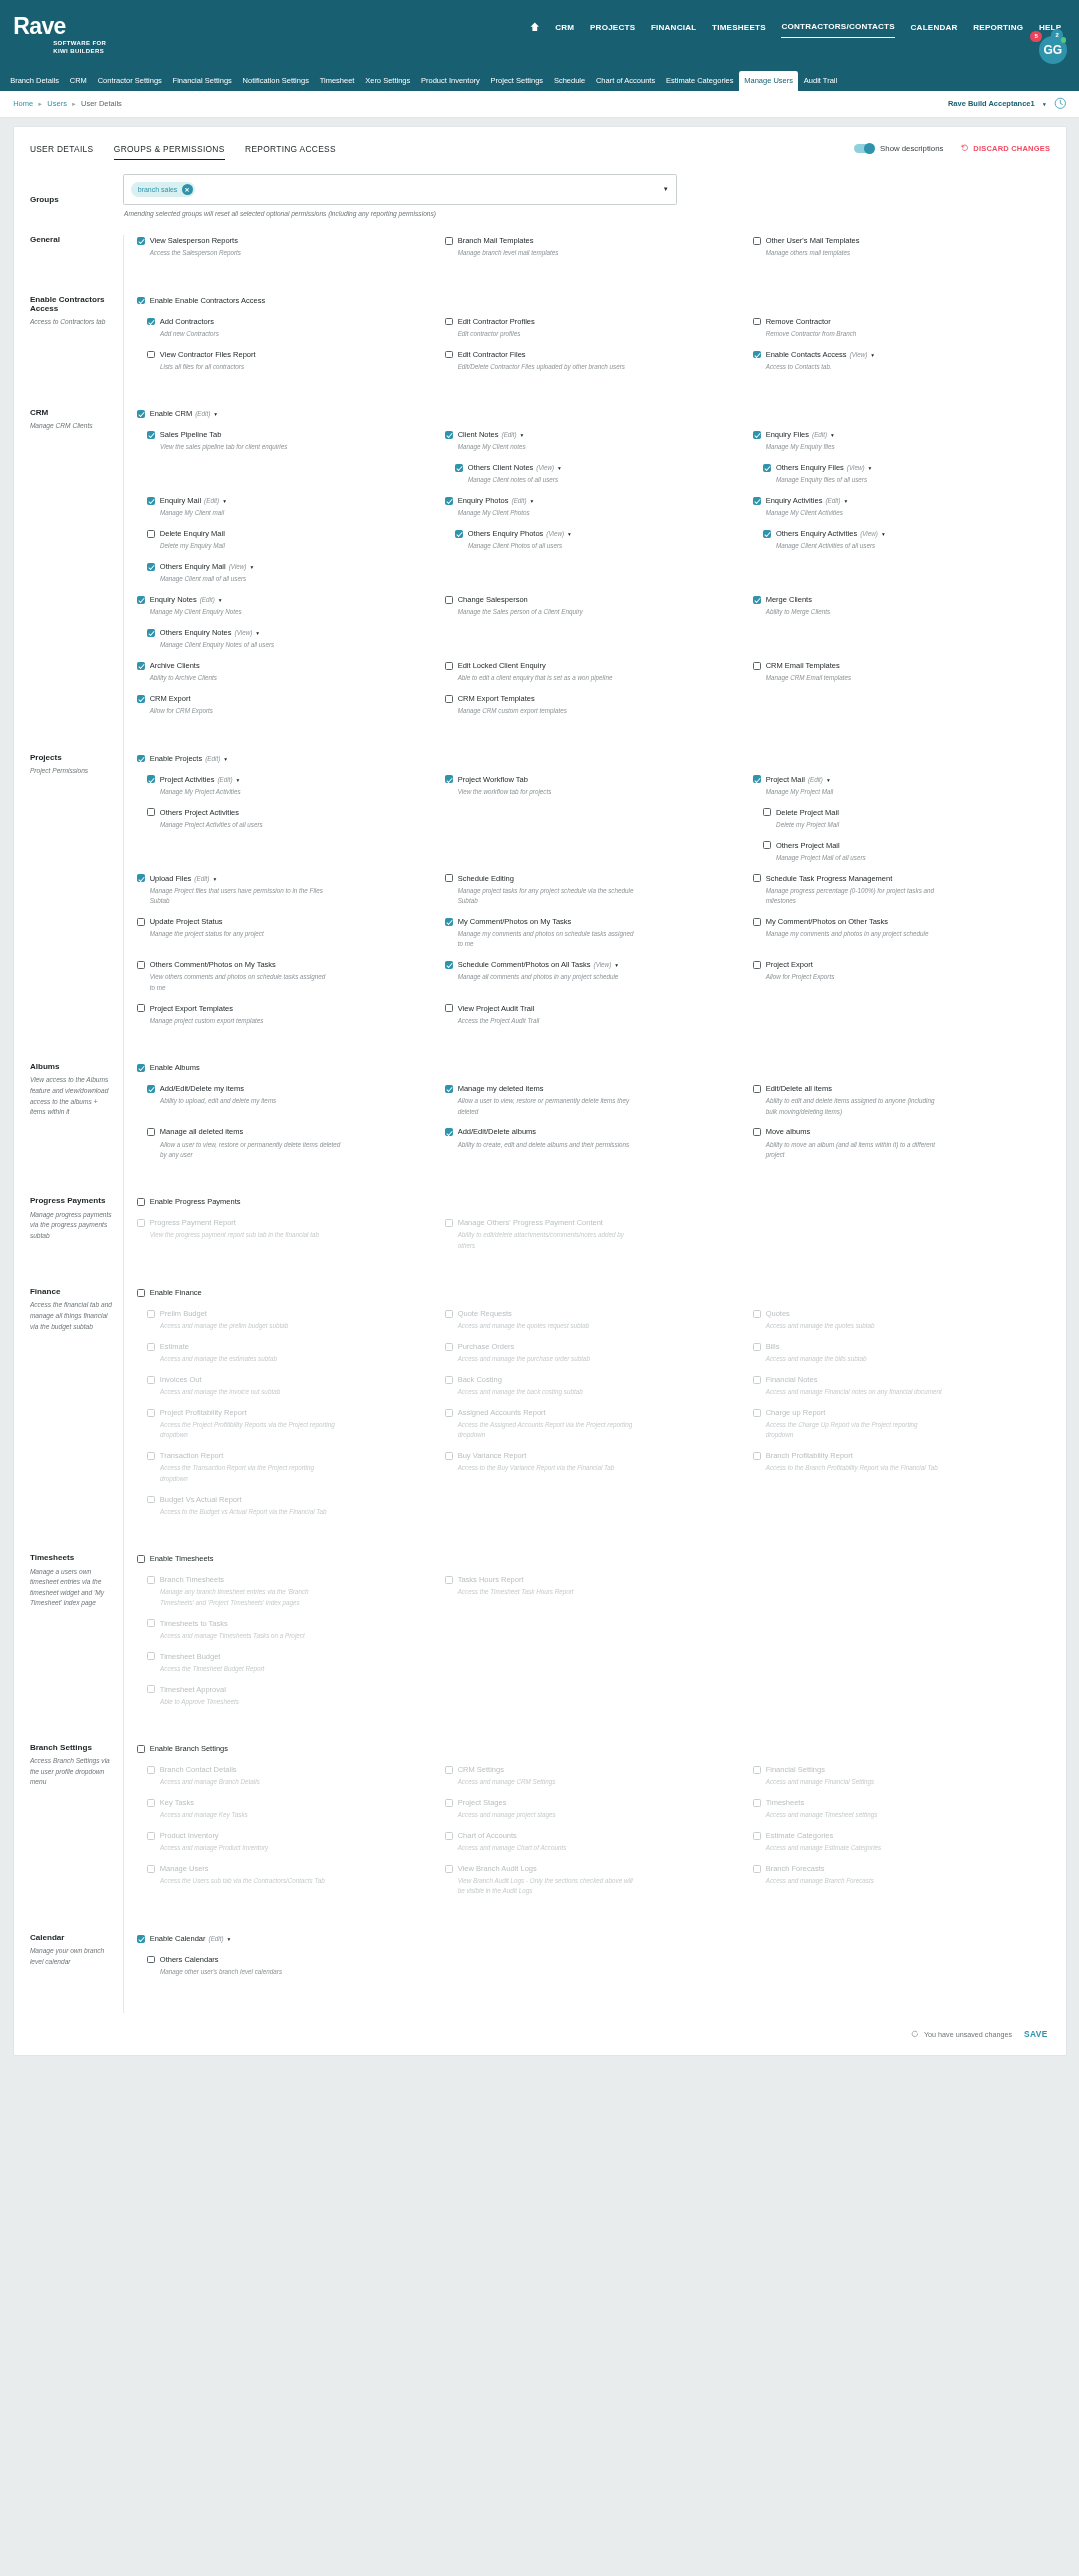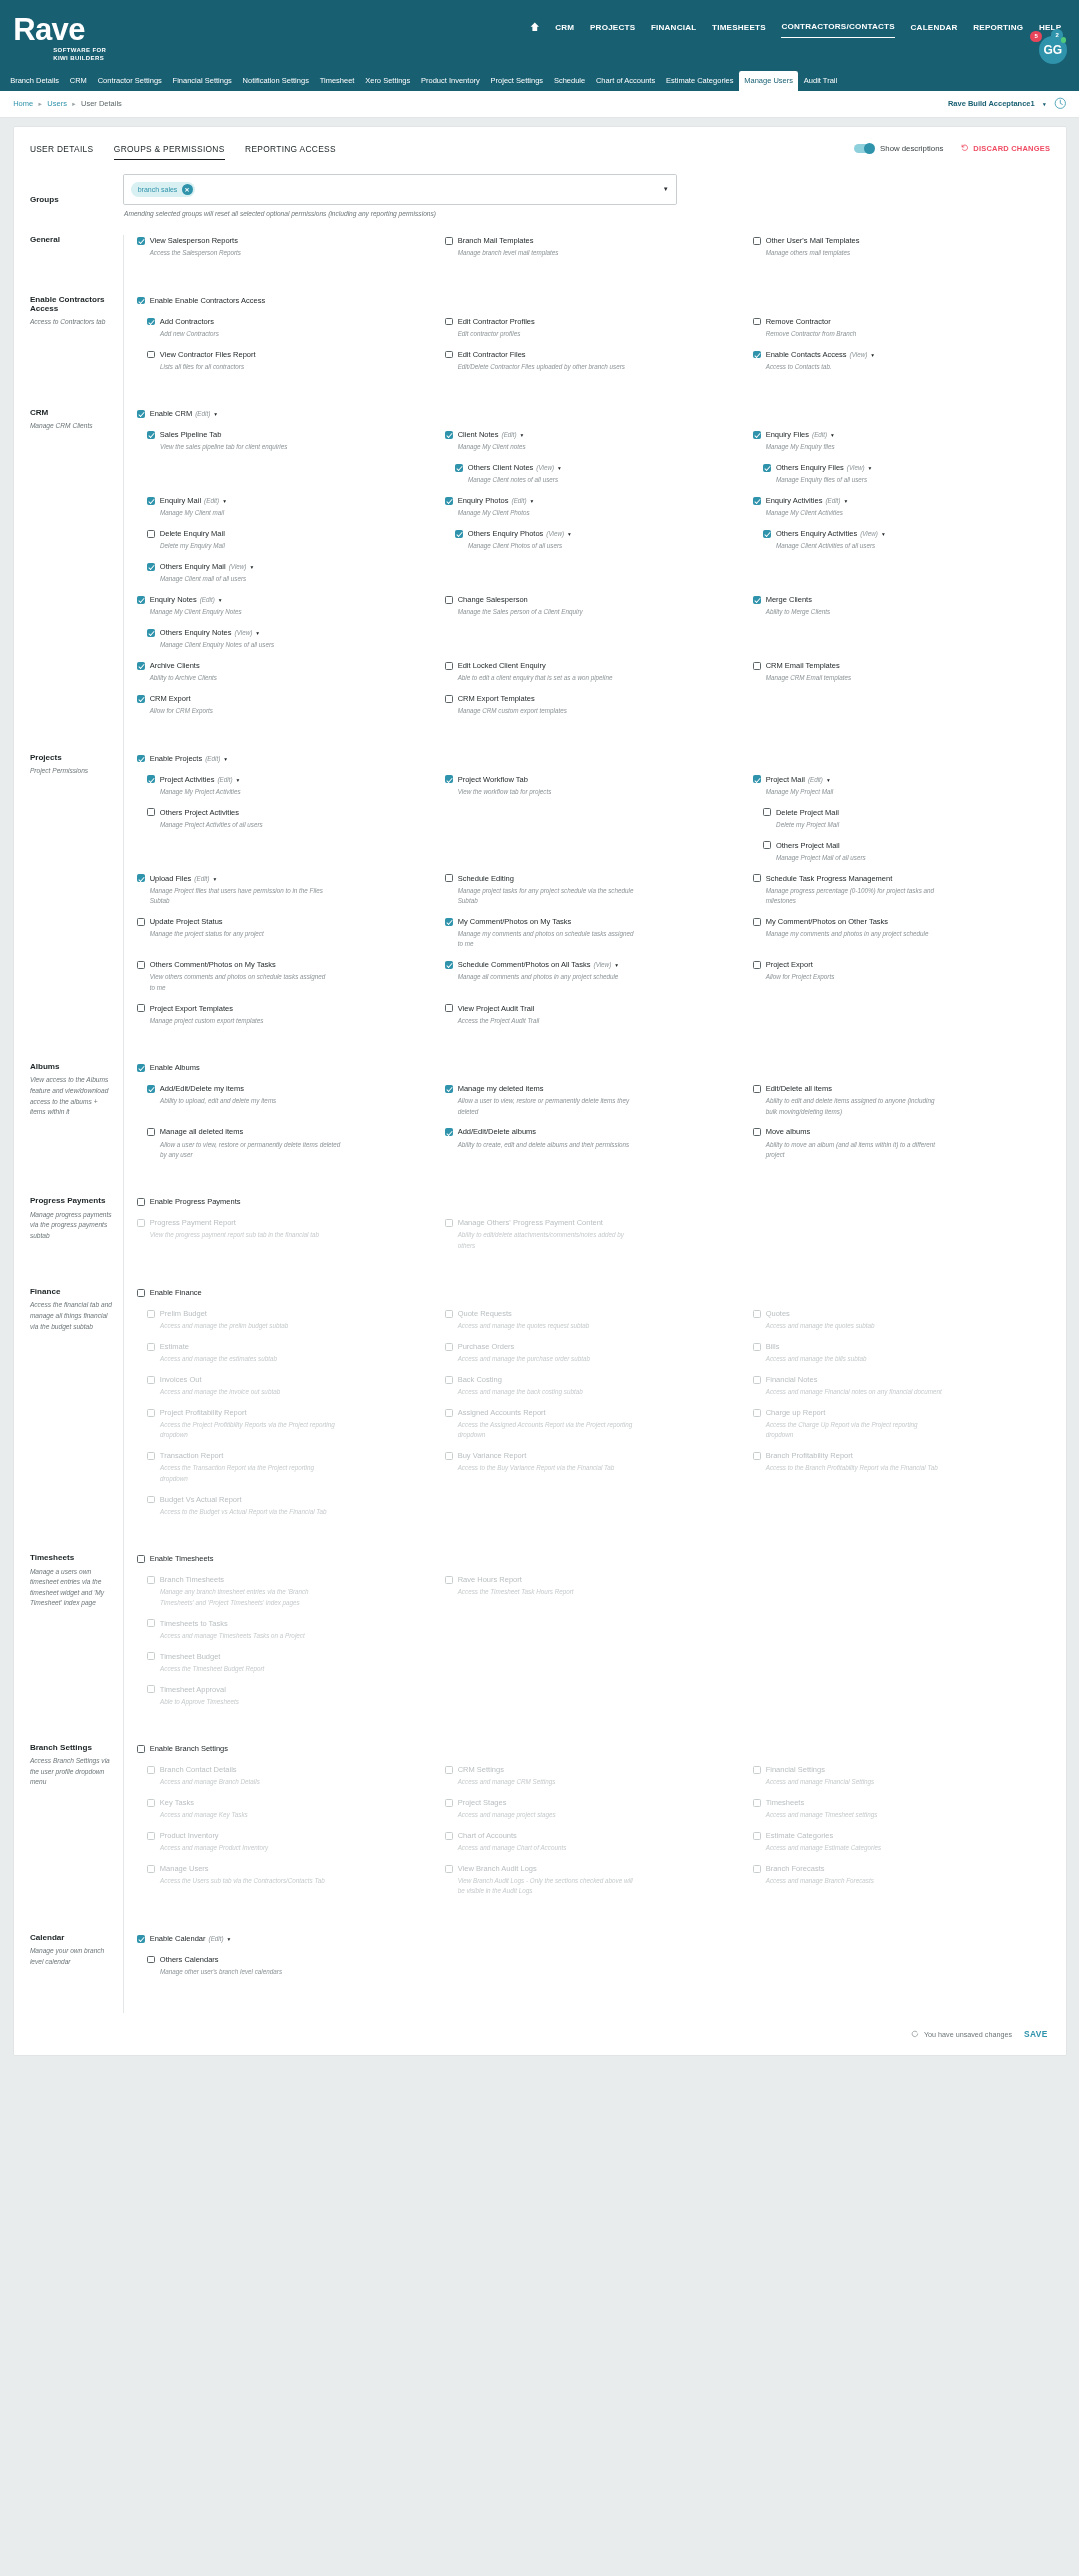--- a/index.html
+++ b/index.html
@@ -14,21 +14,21 @@
   .topnav {
     background: #185f72;
     height: 66px;
     position: relative;
     display: flex;
     align-items: flex-start;
   }
   .brand { padding: 15.7px 0 0 13.2px; width: 199px; }
   .brand-name {
     color: #fff;
-    font-size: 31px;
+    font-size: 23px;
     font-weight: 700;
     letter-spacing: -0.6px;
     line-height: 0.92;
     font-family: "Liberation Sans", sans-serif;
   }
   .brand-sub {
     color: #fff;
     font-size: 6px;
     letter-spacing: 0.4px;
     font-weight: 700;
@@ -1141,21 +1141,21 @@
               <div class="pcell disabled">
                 <div class="pitem ind1">
                   <span class="cb dis"></span>
                   <span class="plabel">Branch Timesheets</span>
                 </div>
                 <div class="pdesc" style="margin-left: 23px;">Manage any branch timesheet entries via the 'Branch Timesheets' and 'Project Timesheets' index pages</div>
               </div>
               <div class="pcell disabled">
                 <div class="pitem">
                   <span class="cb dis"></span>
-                  <span class="plabel">Rave Hours Report</span>
+                  <span class="plabel">Tasks Hours Report</span>
                 </div>
                 <div class="pdesc">Access the Timesheet Task Hours Report</div>
               </div>
               <div class="pcell empty"></div>
             </div>
             <div class="pgrid">
               <div class="pcell disabled">
                 <div class="pitem ind1">
                   <span class="cb dis"></span>
                   <span class="plabel">Timesheets to Tasks</span>

